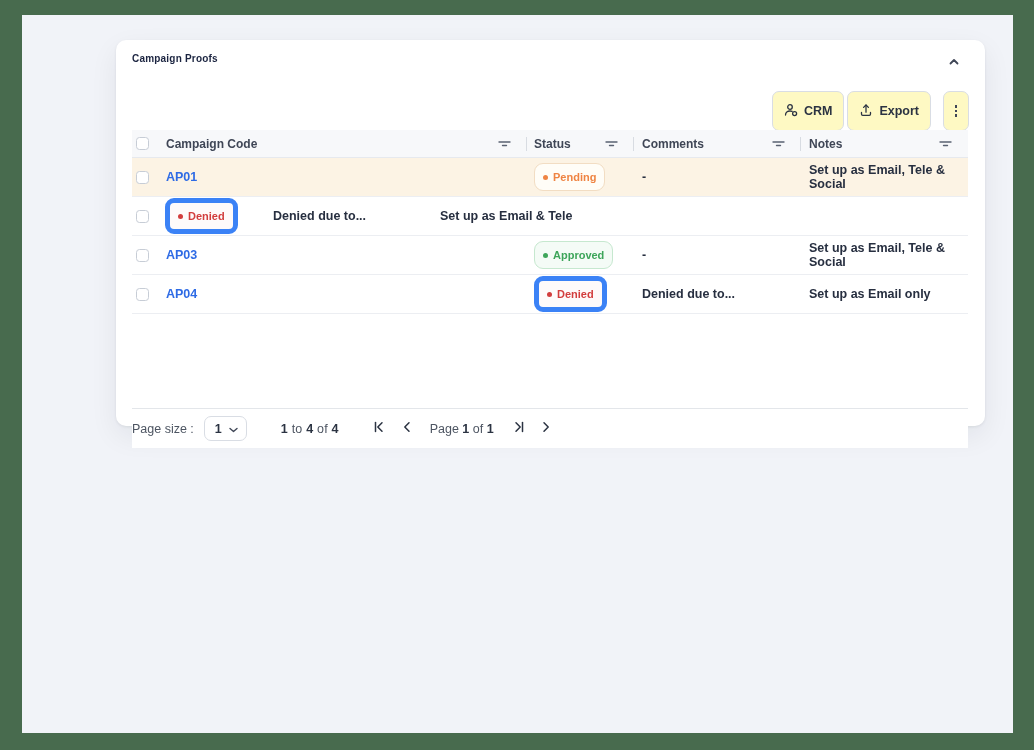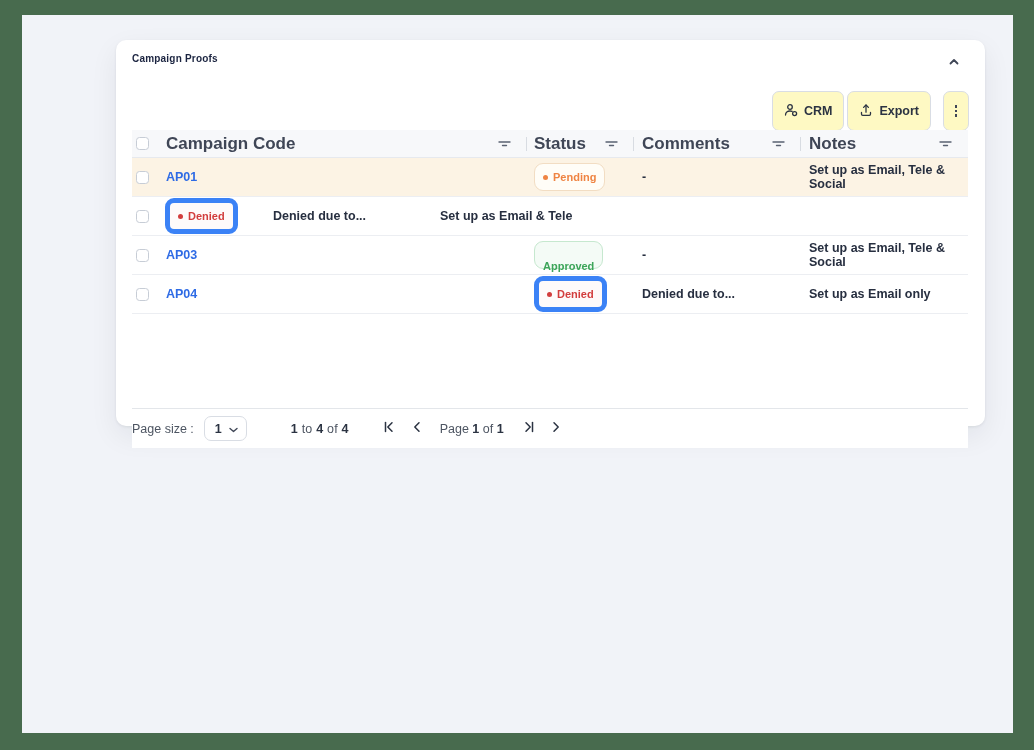--- a/index.html
+++ b/index.html
@@ -28,49 +28,49 @@
   .thead { display:flex; align-items:center; height:28px; background:#f7f8fa; border-bottom:1px solid #e6e9ee; }
   .tr { display:flex; align-items:center; height:39px; border-bottom:1px solid #eceef2; background:#fff; }
   .tr.highlight { background:#fcf3e4; }
 
   .td, .th { display:flex; align-items:center; height:100%; }
   .col-check    { width:26px;  padding-left:4px; }
   .col-code     { width:369px; padding-left:8px; }
   .col-status   { width:107px; padding-left:7px; }
   .col-comments { width:167px; padding-left:8px; }
   .col-notes    { width:167px; padding-left:8px; }
-  .th { position:relative; font-size:17px; font-weight:700; color:#3f4656; }
+  .th { position:relative; font-size:12px; font-weight:700; color:#3f4656; }
   .th .filter-btn { margin-left:auto; margin-right:14px; background:none; border:none; cursor:pointer; display:flex; align-items:center; padding:2px; }
   .th .col-sep { position:absolute; right:0; top:7px; height:14px; width:1px; background:#d8dce2; }
 
   .checkbox { width:13px; height:13px; background:#fff; border:1px solid #c7cdd6; border-radius:3.5px; display:inline-block; cursor:pointer; }
 
   .link { font-size:12.5px; font-weight:700; color:#2e6be5; text-decoration:none; cursor:pointer; }
 
   .badge { display:inline-flex; align-items:center; gap:5px; height:17px; padding:13px 8px; border-radius:9px;
            font-size:11px; font-weight:600; background:#fff; }
   .badge .dot { width:5px; height:5px; border-radius:50%; }
   .badge-pending  { color:#ef8443; border:1px solid #f2ddc3; background:#fffdf7; }
   .badge-pending .dot { background:#ef8443; }
   .badge-denied   { color:#d23d3d; border:5px solid #3b82f6; background:#fefafa; }
   .badge-denied .dot { background:#d23d3d; }
-  .badge-approved { color:#3da55a; border:1px solid #c6e8cf; background:#f4fbf6;flex-direction:column; }
+  .badge-approved { color:#3da55a; border:1px solid #c6e8cf; background:#f4fbf6; }
   .badge-approved .dot { background:#3da55a; }
 
   .cell-text { font-size:12.5px; font-weight:600; color:#272f40; }
 
   .grid-spacer { height:94px; background:#fff; }
 
   .pagination { display:flex; align-items:center; height:40px;
                 border-top:1px solid #e3e6ea; padding-right:26px; font-size:12.5px; color:#4d5562; background:#fff; }
   .psize-label { margin-right:10px; }
   .psize-select { display:flex; align-items:center; gap:7px; height:25px; padding:0 8px 0 10px;
                   border:1px solid #d9dde4; border-radius:7px; background:#fff; cursor:pointer;
                   font-size:12.5px; color:#2b3342; font-weight:600; }
-  .range { margin-left:44px; letter-spacing:.2px; }
+  .range { margin-left:34px; letter-spacing:.2px; }
   .num { font-weight:700; color:#2b3342; }
   .nav { display:flex; align-items:center; margin-left:34px; gap:17px; }
   .nav-btn { background:none; border:none; cursor:pointer; display:flex; align-items:center; padding:0; }
   .page-label { margin:0 2px; }
 </style>
 </head>
 <body>
 
 <div class="screen">
   <div class="window">

